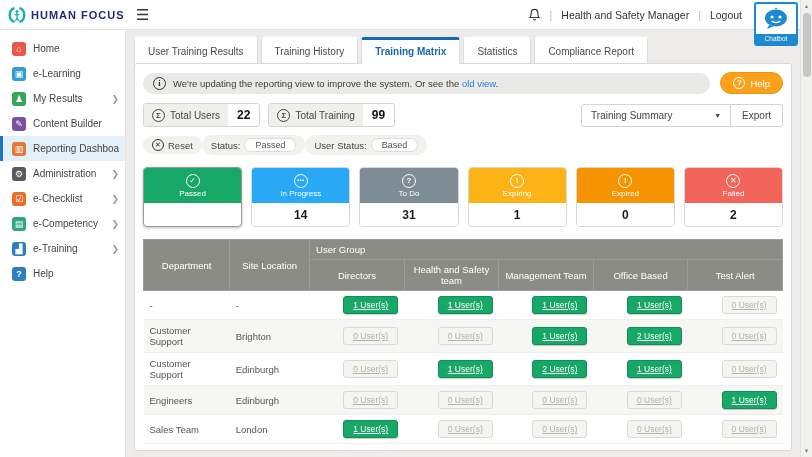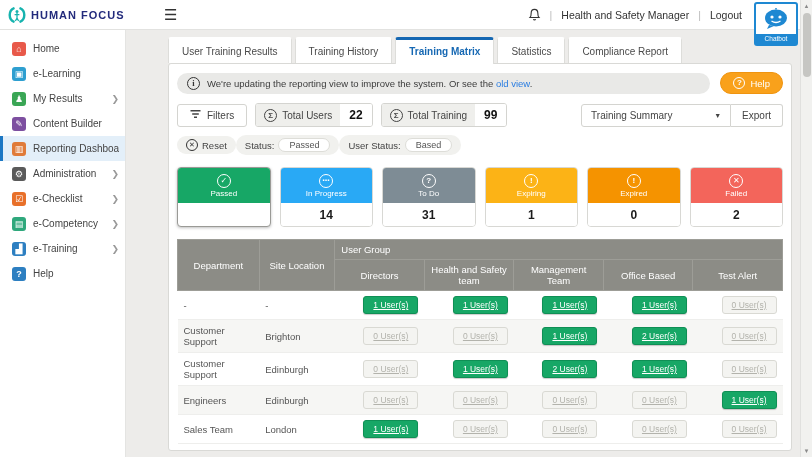--- a/index.html
+++ b/index.html
@@ -1,20 +1,20 @@
 <!DOCTYPE html>
 <html><head>
 <meta charset="utf-8">
 <style>
   * { margin:0; padding:0; box-sizing:border-box; }
   html,body { width:812px; height:457px; overflow:hidden; font-family:"Liberation Sans","DejaVu Sans",sans-serif; background:#edecea; }
   .app { position:relative; width:812px; height:457px; }
 
   
-  .topbar { position:absolute; top:0; left:0; right:12px; height:30px; background:#fff; border-bottom:1px solid #e2e2e0; display:flex; align-items:center; z-index:5;gap:28px; }
+  .topbar { position:absolute; top:0; left:0; right:12px; height:30px; background:#fff; border-bottom:1px solid #e2e2e0; display:flex; align-items:center; z-index:5; }
   .brand { width:126px; display:flex; align-items:center; gap:5px; padding-left:8px; }
   .brand-mark { display:flex; align-items:center; color:#16b3ae; font-weight:bold; font-size:15px; }
   .brand-mark svg { display:block; }
   .brand-text { color:#232b7c; font-weight:bold; font-size:11px; letter-spacing:1px; white-space:nowrap; }
   .hamburger { margin-left:10px; font-size:15px; color:#333; cursor:pointer; line-height:1; }
   .topbar-right { margin-left:auto; display:flex; align-items:center; gap:9px; padding-right:58px; font-size:10.5px; color:#333; }
   .bell { width:13px; height:14px; }
   .sep { color:#bbb; }
   .logout { color:#333; cursor:pointer; }
   .chatbot { position:absolute; top:2px; right:14px; width:44px; height:44px; background:#fff; border:2px solid #1e88d2; border-radius:3px; display:flex; flex-direction:column; align-items:center; justify-content:flex-end; z-index:9; cursor:pointer; }
@@ -29,21 +29,21 @@
 
   
   .sidebar { position:absolute; top:30px; left:0; width:126px; bottom:0; background:#fff; border-right:1px solid #e4e4e2; padding-top:6px; z-index:4; }
   .side-item { display:flex; align-items:center; gap:7px; height:25px; padding:0 6px 0 9px; font-size:10px; color:#444; cursor:pointer; border-left:3px solid transparent; }
   .side-item.active { background:#e3eff9; border-left:3px solid #1c77c3; }
   .side-ic { width:14px; height:14px; min-width:14px; border-radius:3px; color:#fff; font-size:9px; line-height:14px; text-align:center; font-weight:bold; }
   .side-label { flex:1; white-space:nowrap; overflow:hidden; }
   .side-chev { color:#999; font-size:9px; }
 
   
-  .main { position:absolute; top:30px; left:126px; right:12px; bottom:0; background:#edecea; overflow:hidden;margin-left:34px; }
+  .main { position:absolute; top:30px; left:126px; right:12px; bottom:0; background:#edecea; overflow:hidden; }
 
   .tabs { display:flex; gap:3px; margin:7px 8px 0 8px; position:relative; z-index:2; }
   .tab { background:#fff; border:1px solid #ddddda; border-bottom:none; border-radius:3px 3px 0 0; padding:6px 13px 6px; font-size:10px; color:#4a4a4a; cursor:pointer; border-top:3px solid #ffffff; }
   .tab.active { color:#1668b3; font-weight:bold; border-top:3px solid #1668b3; margin-bottom:-1px; padding-bottom:7px; }
 
   .card { position:relative; background:#fff; border:1px solid #d9d9d6; border-radius:3px; margin:0 8px 8px 8px; height:388px; padding:8px; }
 
   
   .banner-row { display:flex; align-items:center; gap:10px; }
   .banner { flex:1; background:#e9e9e7; border-radius:12px; display:flex; align-items:center; gap:7px; padding:4px 10px; font-size:9.5px; color:#3c3c3c; }
@@ -205,26 +205,20 @@
           <span class="info-ic">i</span>
           <span><span>We're updating the reporting view to improve the system. Or see the </span><a>old view</a><span>.</span></span>
         </div>
         <button class="help-btn">
           <span class="help-q">?</span>
           <span>Help</span>
         </button>
       </div>
 
       <div class="toolbar">
-        <button class="filters-btn">
-          <svg width="11" height="10" viewBox="0 0 11 10">
-            <path d="M0.5 0.8 H10.5 M2.2 4 H8.8 M4 7.2 H7" stroke="#444" stroke-width="1.4"></path>
-          </svg>
-          <span>Filters</span>
-        </button>
         <div class="stat-badge">
           <span class="lab">
               <span class="sigma">Σ</span>
               <span>Total Users</span>
             </span>
           <span class="val">22</span>
         </div>
         <div class="stat-badge">
           <span class="lab">
               <span class="sigma">Σ</span>

